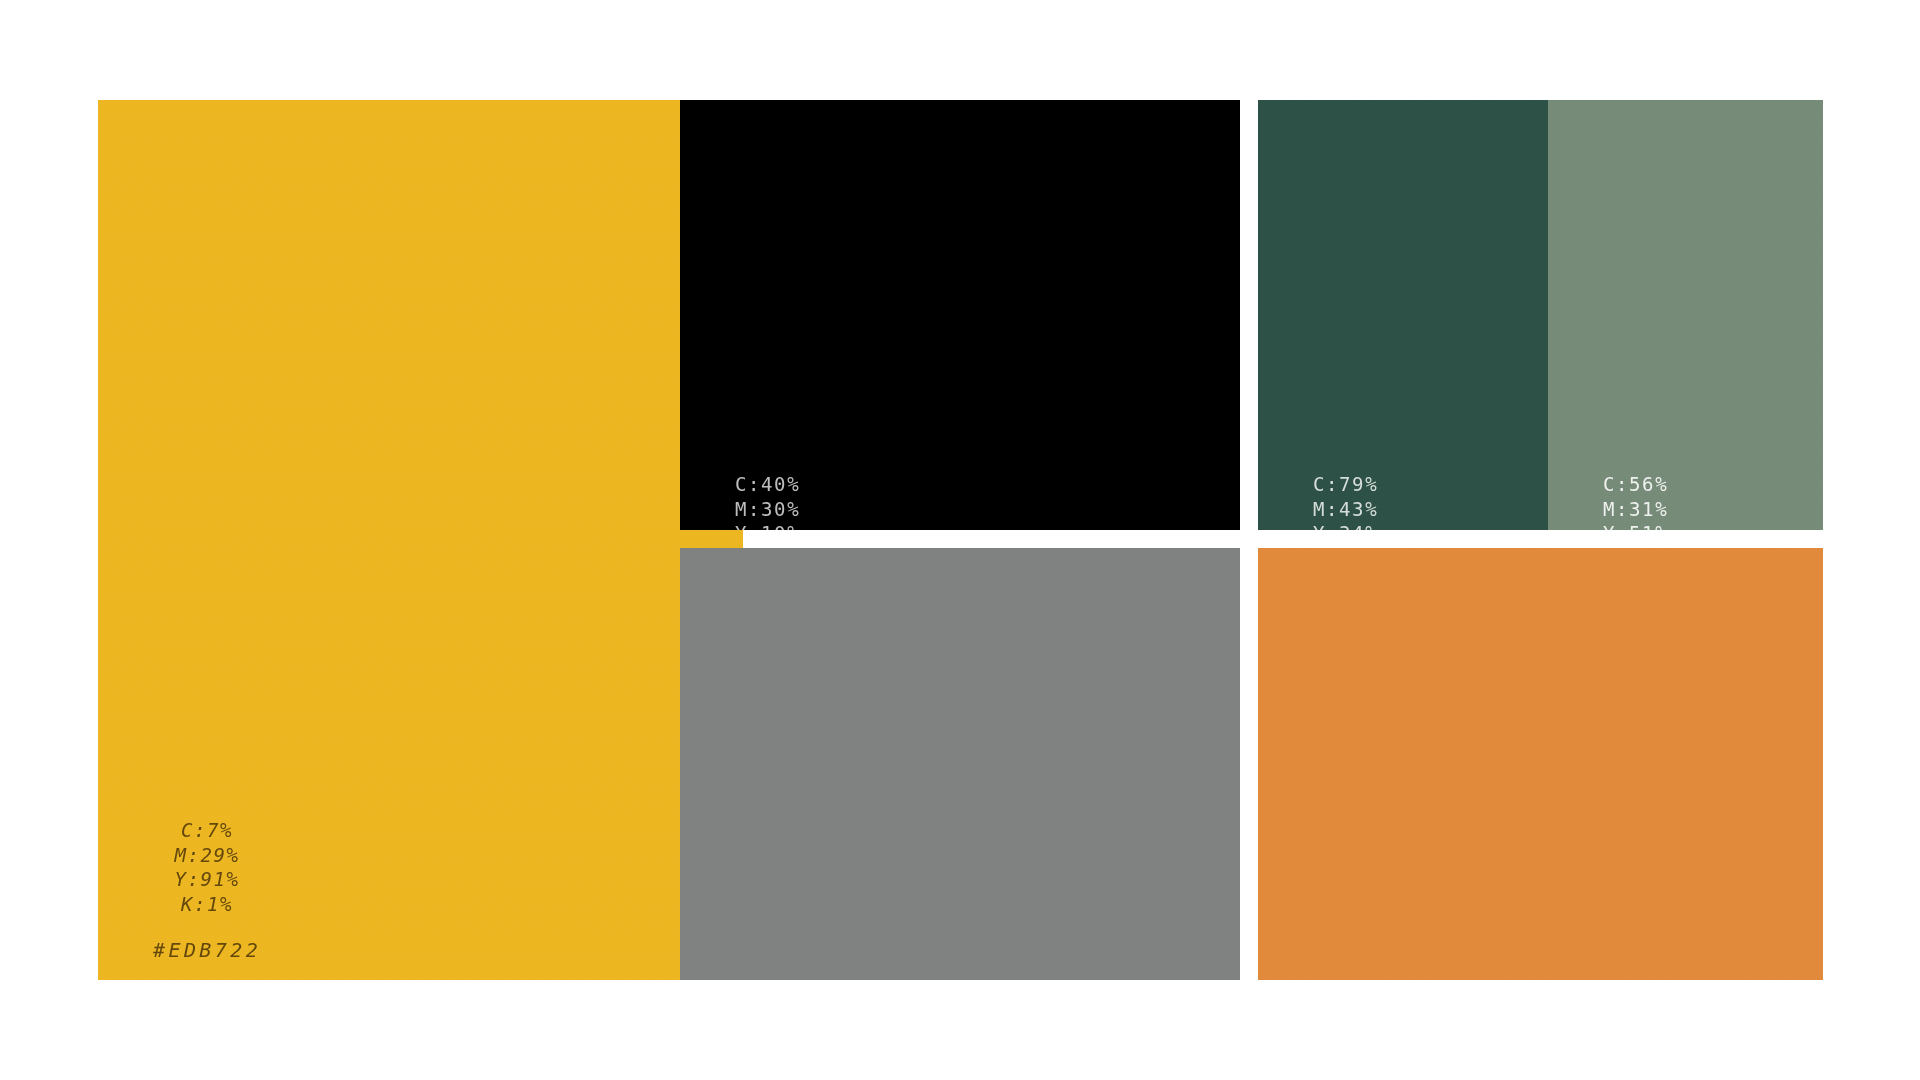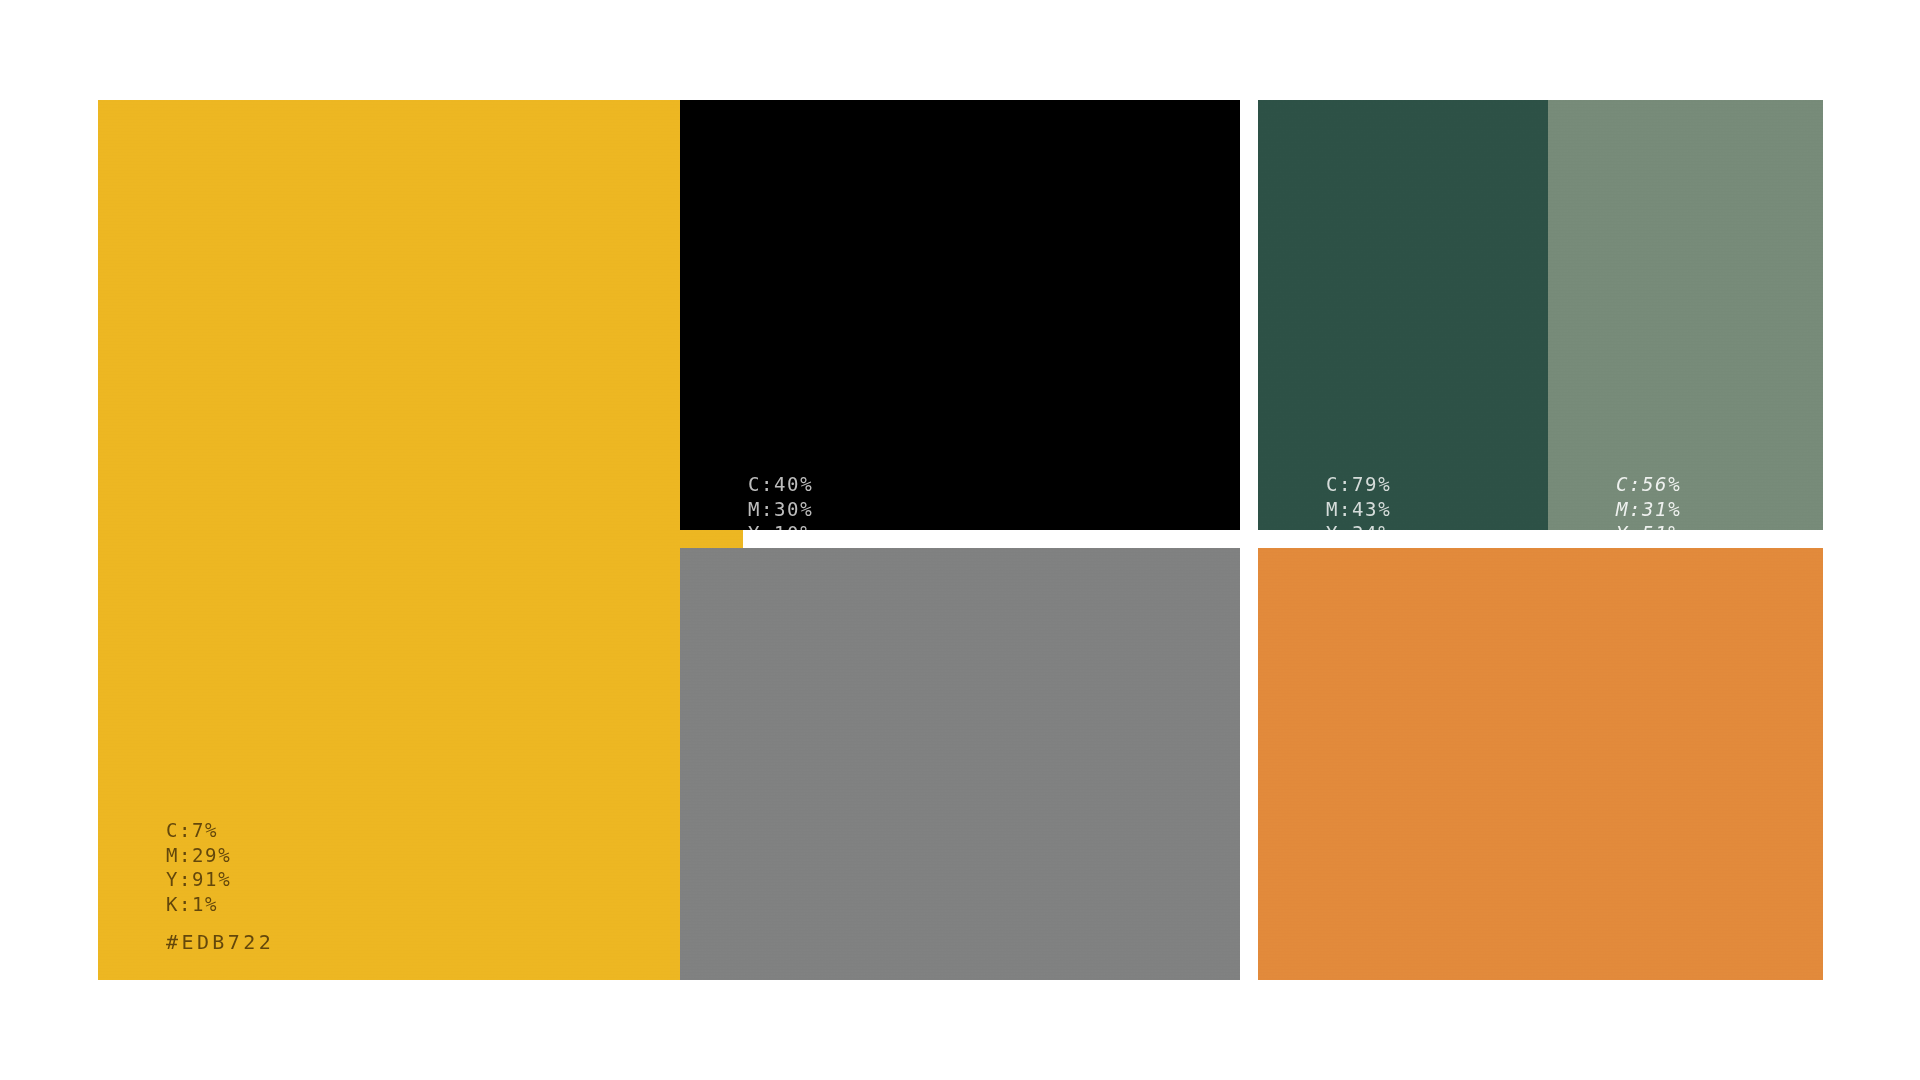--- a/index.html
+++ b/index.html
@@ -41,45 +41,46 @@
     background-image:
       repeating-linear-gradient(0deg,   rgba(255,255,255,0.9) 0px, rgba(0,0,0,0.9) 1px, rgba(255,255,255,0.6) 2px, rgba(0,0,0,0.5) 3px),
       repeating-linear-gradient(90deg,  rgba(0,0,0,0.9) 0px, rgba(255,255,255,0.8) 1px, rgba(0,0,0,0.6) 2px, rgba(255,255,255,0.5) 3px),
       repeating-linear-gradient(37deg,  rgba(255,255,255,0.7) 0px, rgba(0,0,0,0.7) 1px, rgba(255,255,255,0.4) 2px);
     background-size: 3px 3px, 3px 3px, 5px 5px;
     mix-blend-mode: overlay;
   }
 
   .swatch-info {
     position: absolute;
-    left: 68px;
+    left: 55px;
     z-index: 2;
     line-height: 1.0;
     white-space: nowrap;
+    text-align: center;
   }
 
   .cmyk-block {
     font-size: 19px;
     letter-spacing: 1.6px;
     line-height: 24.5px;
   }
 
   .cmyk-line {
     display: block;
   }
 
   .hex-code {
     display: block;
-    margin-top: 16px;
+    margin-top: 24px;
     font-size: 20px;
     letter-spacing: 3.4px;
   }
 
   
-  #swatch-yellow  { left: 98px;   top: 100px; width: 645px; height: 880px; }
+  #swatch-yellow  { left: 98px;   top: 100px; width: 645px; height: 880px; font-style: italic; }
   #swatch-black   { left: 680px;  top: 100px; width: 560px; height: 430px; }
   #swatch-green   { left: 1258px; top: 100px; width: 321px; height: 430px; }
   #swatch-sage    { left: 1548px; top: 100px; width: 275px; height: 430px; }
   #swatch-gray    { left: 680px;  top: 548px; width: 560px; height: 432px; }
   #swatch-orange  { left: 1258px; top: 548px; width: 565px; height: 432px; }
 
   
   #info-yellow { top: 718px; }
   #info-black  { top: 372px; }
   #info-green  { top: 372px; }
@@ -119,21 +120,21 @@
       <div class="cmyk-block">
         <span class="cmyk-line">C:79%</span>
         <span class="cmyk-line">M:43%</span>
         <span class="cmyk-line">Y:34%</span>
 
       </div>
 
     </div>
   </div>
 
-  <div class="swatch" id="swatch-sage" style="background-color: rgb(119, 139, 121); font-style: italic;">
+  <div class="swatch" id="swatch-sage" style="background-color: rgb(119, 139, 121);">
     <div class="swatch-info" id="info-sage" style="color: rgba(255, 255, 255, 0.88);">
       <div class="cmyk-block">
         <span class="cmyk-line">C:56%</span>
         <span class="cmyk-line">M:31%</span>
         <span class="cmyk-line">Y:51%</span>
 
       </div>
 
     </div>
   </div>

